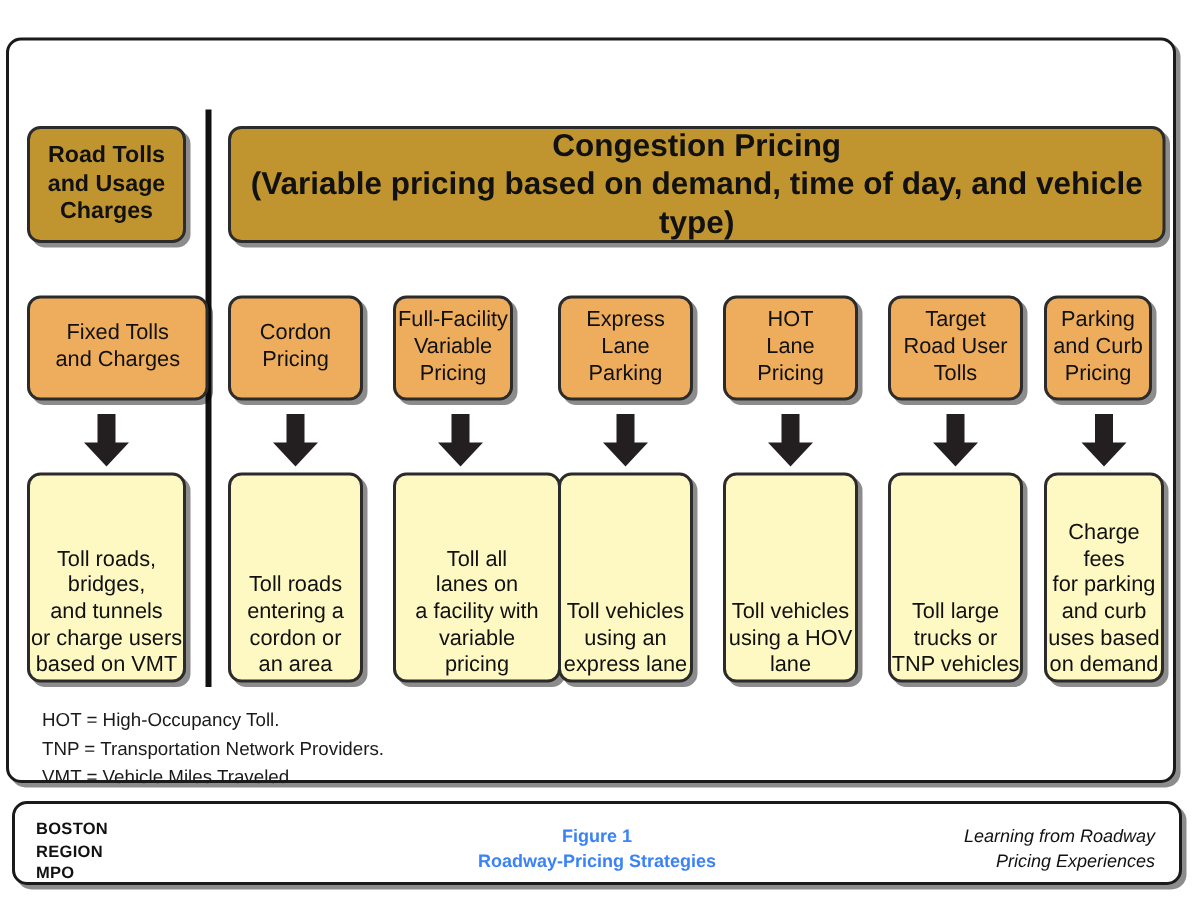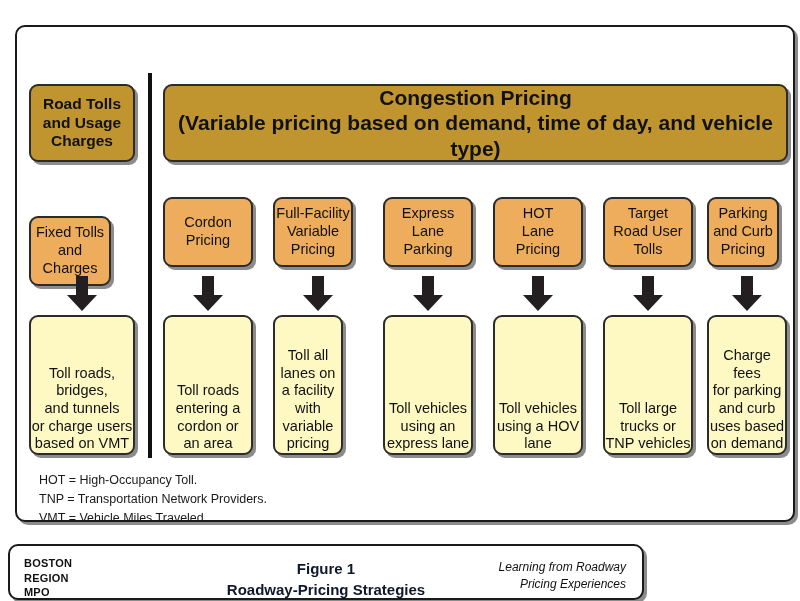--- a/index.html
+++ b/index.html
@@ -11,21 +11,21 @@
     width: 800px;
     height: 601px;
     font-family: "Liberation Sans", sans-serif;
     position: relative;
     overflow: hidden;
   }
 
   
   #figure-panel {
     position: absolute;
-    left: 15px;
+    left: 4px;
     top: 25px;
     width: 780px;
     height: 497px;
     box-sizing: border-box;
     border: 2px solid #1a1a1a;
     border-radius: 10px;
     background: #ffffff;
     box-shadow: 3px 3px 0 rgba(0,0,0,0.45);
   }
 
@@ -117,49 +117,48 @@
     font-size: 12.5px;
     line-height: 1.52;
     color: #1a1a1a;
   }
 
   
   #footer-panel {
     position: absolute;
     left: 8px;
     top: 534px;
-    width: 636px;
+    width: 780px;
     height: 56px;
     box-sizing: border-box;
     border: 2px solid #1a1a1a;
     border-radius: 10px;
     background: #ffffff;
     box-shadow: 3px 3px 0 rgba(0,0,0,0.45);
-    margin-top: 10px;
   }
   #footer-logo {
     position: absolute;
     left: 14px;
     top: 10px;
     font-size: 11px;
     font-weight: bold;
     line-height: 1.32;
     letter-spacing: 0.2px;
     color: #111111;
   }
   #footer-title {
     position: absolute;
     left: 0;
     right: 0;
     top: 13px;
     text-align: center;
-    font-size: 15px;
+    font-size: 12px;
     font-weight: bold;
     line-height: 1.38;
-    color: #0f172a;
+    color: #3b82f6;
   }
   #footer-source {
     position: absolute;
     right: 16px;
     top: 13px;
     text-align: right;
     font-size: 12px;
     font-style: italic;
     line-height: 1.38;
     color: #111111;
@@ -176,21 +175,21 @@
     <span class="txt">Road Tolls
 and Usage
 Charges</span>
   </div>
 
   <div class="node gold" id="node-congestion-header">
     <span class="txt">Congestion Pricing
 (Variable pricing based on demand, time of day, and vehicle type)</span>
   </div>
 
-  <div class="node orange row-strategy" style="left:12px;  width:82px;margin-top:19px;">
+  <div class="node orange row-strategy" style="left:12px;  width:121px;">
     <span class="txt">Fixed Tolls
 and Charges</span>
   </div>
   <div class="node orange row-strategy" style="left:146px; width:90px;">
     <span class="txt">Cordon
 Pricing</span>
   </div>
   <div class="node orange row-strategy" style="left:256px; width:80px;">
     <span class="txt">Full-Facility
 Variable
@@ -259,21 +258,21 @@
 and tunnels
 or charge users
 based on VMT</span>
   </div>
   <div class="node yellow row-desc" style="left:146px; width:90px;">
     <span class="txt">Toll roads
 entering a
 cordon or
 an area</span>
   </div>
-  <div class="node yellow row-desc" style="left:256px; width:70px;">
+  <div class="node yellow row-desc" style="left:256px; width:112px;">
     <span class="txt">Toll all
 lanes on
 a facility with
 variable
 pricing</span>
   </div>
   <div class="node yellow row-desc" style="left:366px; width:90px;">
     <span class="txt">Toll vehicles
 using an
 express lane</span>

